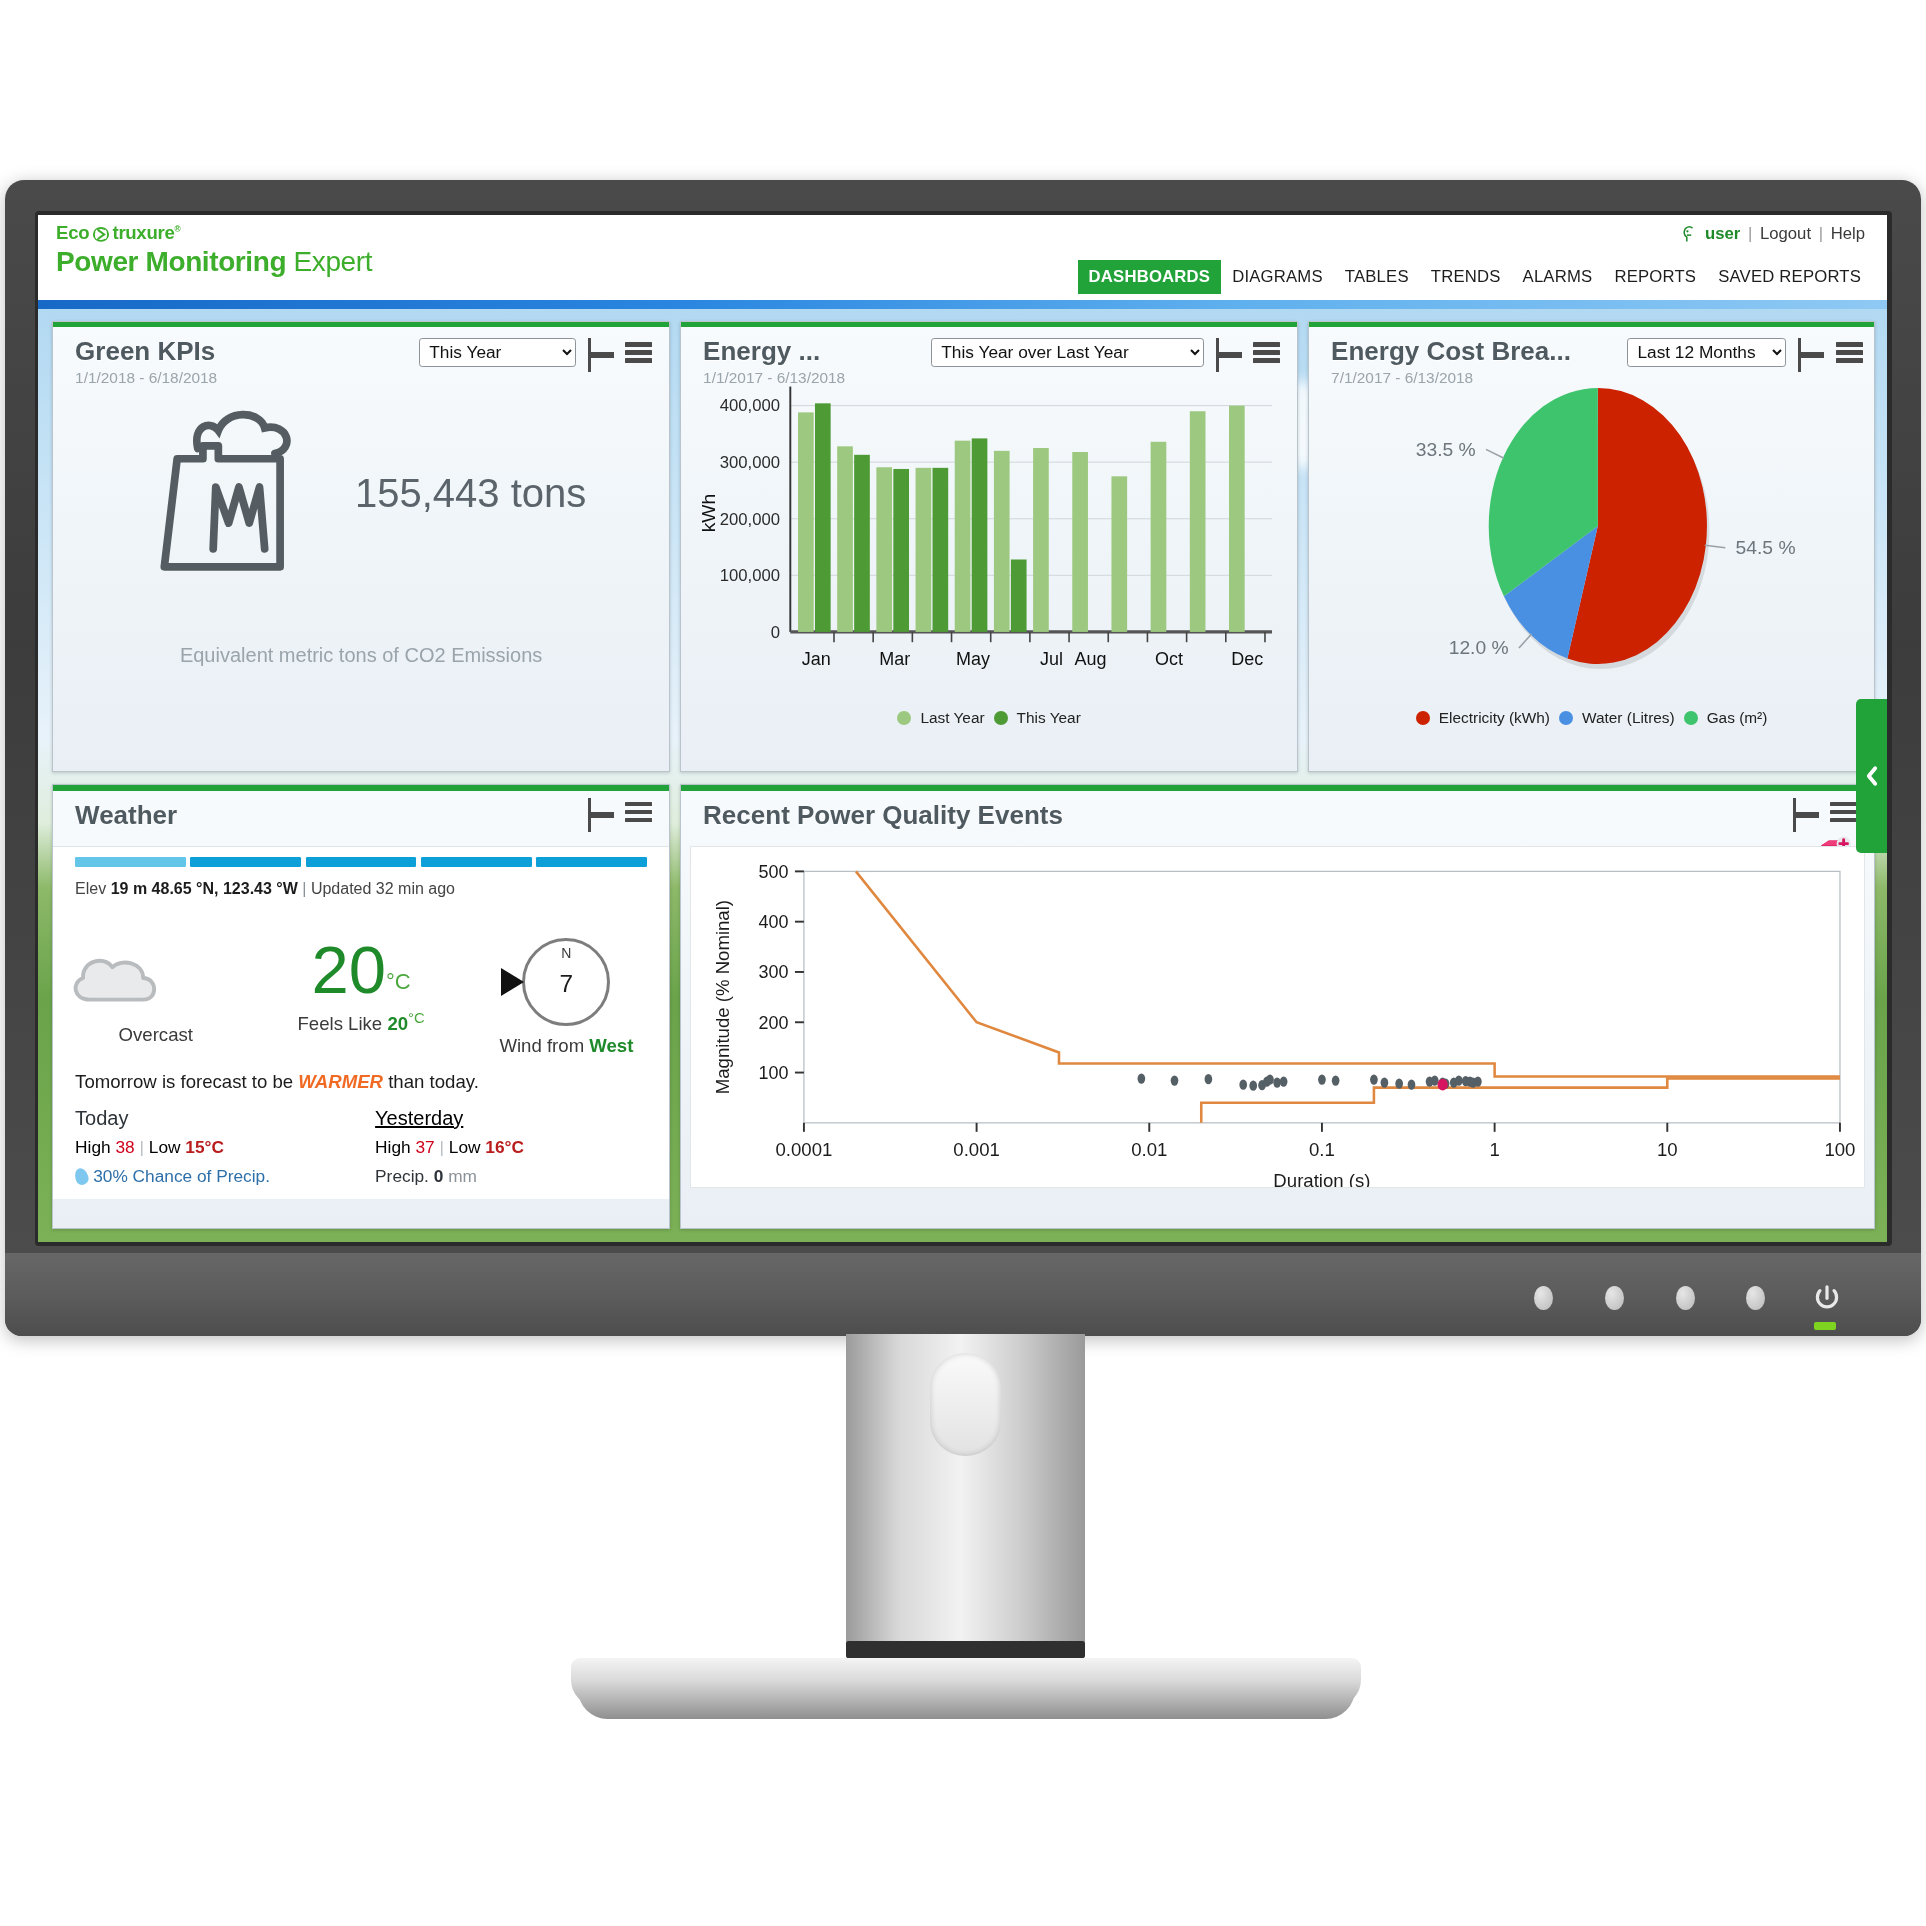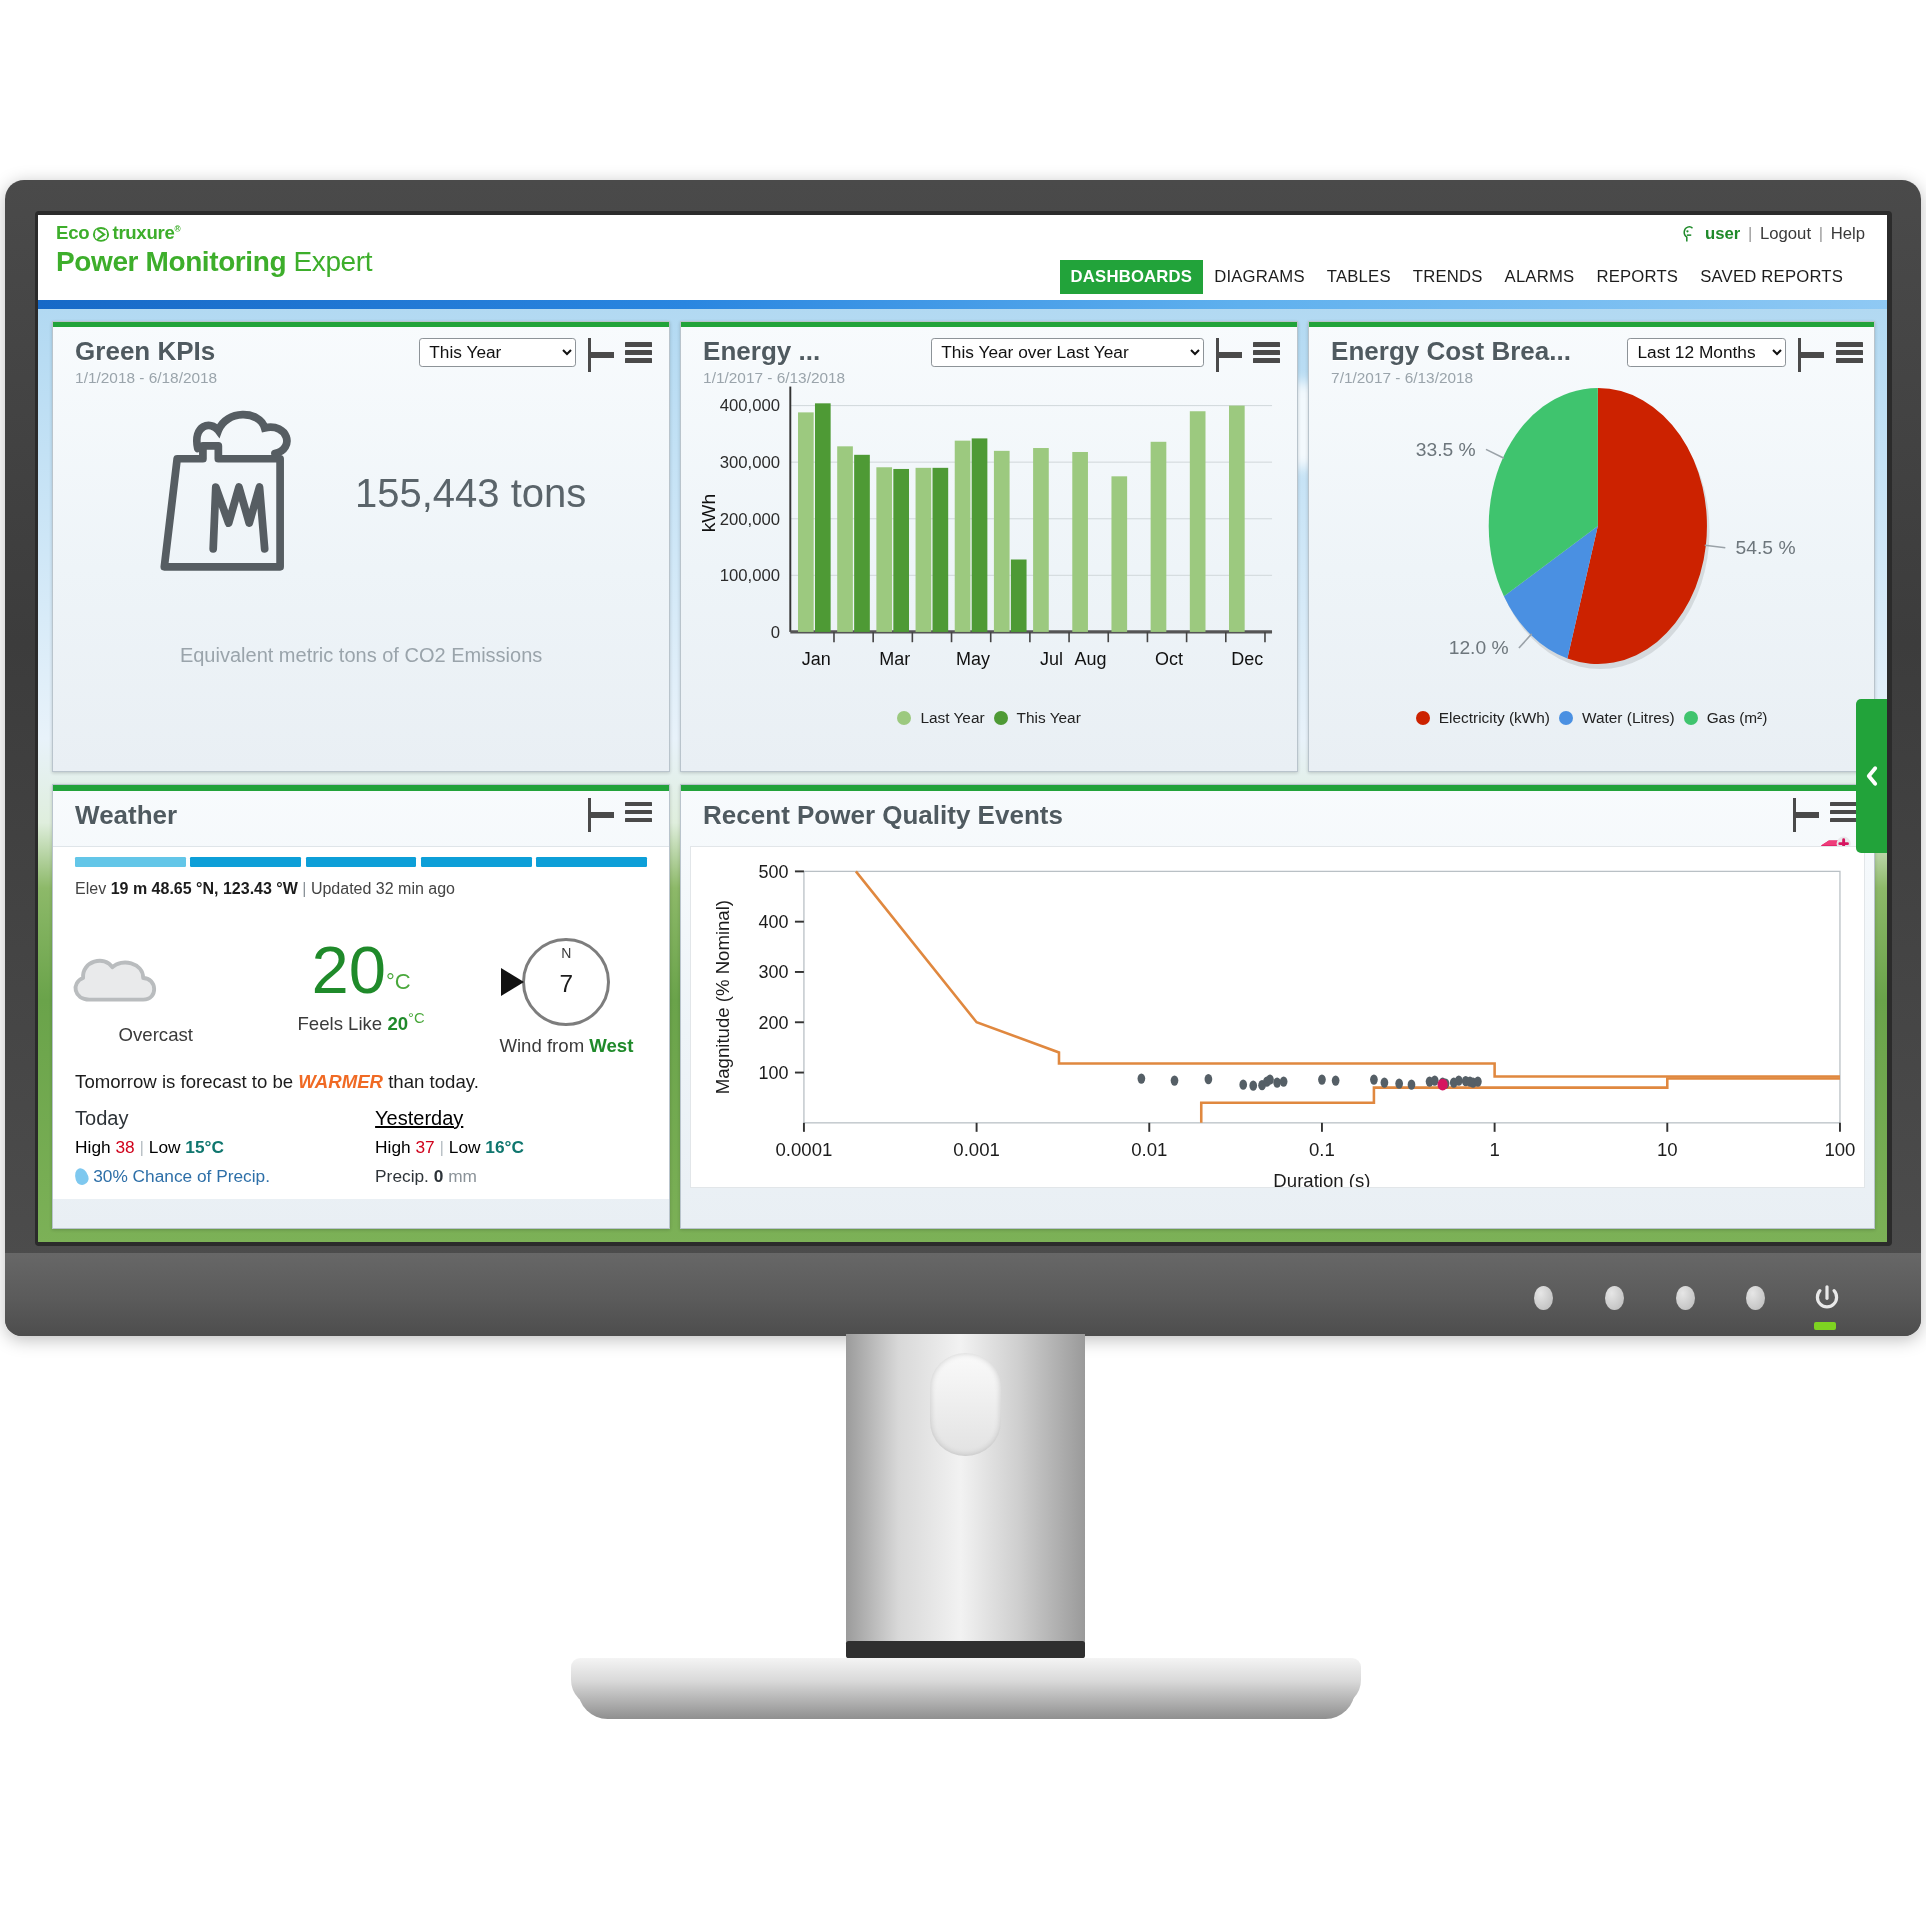--- a/index.html
+++ b/index.html
@@ -37,21 +37,21 @@
   .logo{position:absolute;left:18px;top:9px;}
   .logo .eco{font-size:18.6px;font-weight:bold;color:#3dae2b;letter-spacing:-0.3px;line-height:1;}
   .logo .eco sup{font-size:8.3px;vertical-align:super;}
   .eco-mark{display:inline-block;width:22px;height:16.7px;vertical-align:-3.2px;position:relative;margin:0 0.6px;}
   .logo .pme{margin-top:5.1px;font-size:28px;line-height:1;color:#3dae2b;font-weight:bold;letter-spacing:-0.4px;}
   .logo .pme span.light{font-weight:normal;}
   .userbar{position:absolute;right:22px;top:9px;font-size:16.7px;color:#3a3a3a;display:flex;align-items:center;gap:7.7px;}
   .userbar .uname{color:#1f8a2a;font-weight:bold;text-align:right;}
   .userbar .sep{color:#9b9b9b;}
   .userbar a{color:#3a3a3a;text-decoration:none;}
-  .nav{position:absolute;right:33px;top:45px;display:flex;align-items:stretch;gap:0;}
+  .nav{position:absolute;right:15px;top:45px;display:flex;align-items:stretch;gap:0;}
   .nav .item{font-size:16.7px;color:#1d1d1d;padding:7px 11px;letter-spacing:0.2px;white-space:nowrap;}
   .nav .item.active{background:#22a33a;color:#fff;font-weight:bold;}
   .bluebar{height:9px;background:linear-gradient(90deg,#1769c7 0%,#2a86e0 35%,#5fb0ee 65%,#8fc9f4 100%);}
 
   
   .canvas{position:relative;height:934px;
     background:
       linear-gradient(180deg,#b2d9f2 0%,#cfe7f7 26%,#e8f2fa 46%,#dfeedd 55%,#8db969 62%,#6aa34a 74%,#7cb157 100%);
     overflow:hidden;}
   .cloud{position:absolute;background:rgba(255,255,255,.8);border-radius:50%;filter:blur(6.4px);}
@@ -99,21 +99,21 @@
   .compass .sp{position:absolute;top:29.5px;left:0;right:0;text-align:center;font-size:24.4px;color:#1c1c1c;}
   .arrow{position:absolute;left:-24.4px;top:27px;width:0;height:0;border-top:14px solid transparent;
     border-bottom:14px solid transparent;border-left:23px solid #111;}
   .fcast{margin:14px 22px 0;font-size:18.6px;color:#1c1c1c;}
   .fcast em{color:#f06a24;font-weight:bold;font-style:italic;}
   .daycols{display:flex;margin:14px 22px 0;font-size:17.3px;gap:28px;}
   .daycol{width:50%;}
   .daycol h4{margin:0 0 7.7px;font-size:20px;font-weight:normal;color:#2d3338;}
   .daycol.yday h4{color:#000000;text-decoration:underline;}
   .daycol .hi{color:#d0021b;font-weight:normal;}
-  .daycol .lo{color:#0f766e;font-weight:bold;}
+  .daycol .lo{color:#b91c1c;font-weight:bold;}
   .daycol .pipe{color:#b7bfc4;}
   .daycol .precip{margin-top:7.7px;color:#2d6fa8;}
   .drop{display:inline-block;width:13px;height:16.7px;background:#7ec8ef;border-radius:50% 50% 50% 50%/60% 60% 40% 40%;
     transform:rotate(-18deg);vertical-align:-2.6px;margin-right:5.1px;}
 
   .sidetab{position:absolute;right:0;top:390px;width:31px;height:154px;background:#22a33a;
     border-radius:5.1px 0 0 5.1px;display:flex;align-items:center;justify-content:center;}
   .sidetab svg{width:16.7px;height:26px;}
   .pq-badge{position:absolute;right:22px;top:49px;width:36px;height:36px;}
   svg{display:block;}

